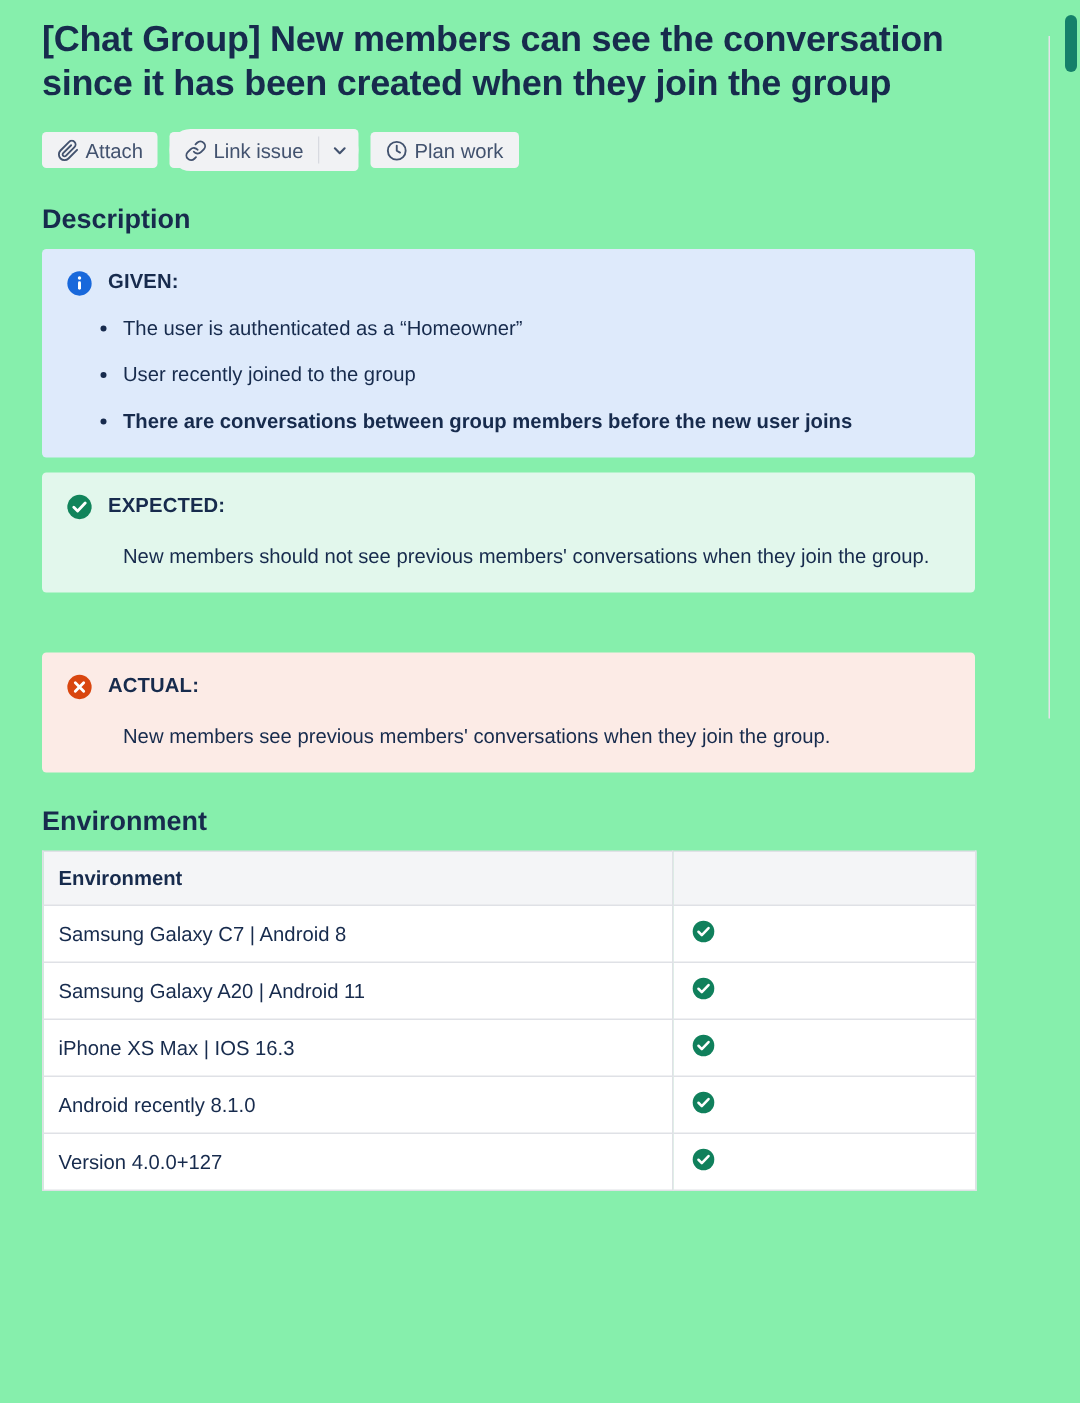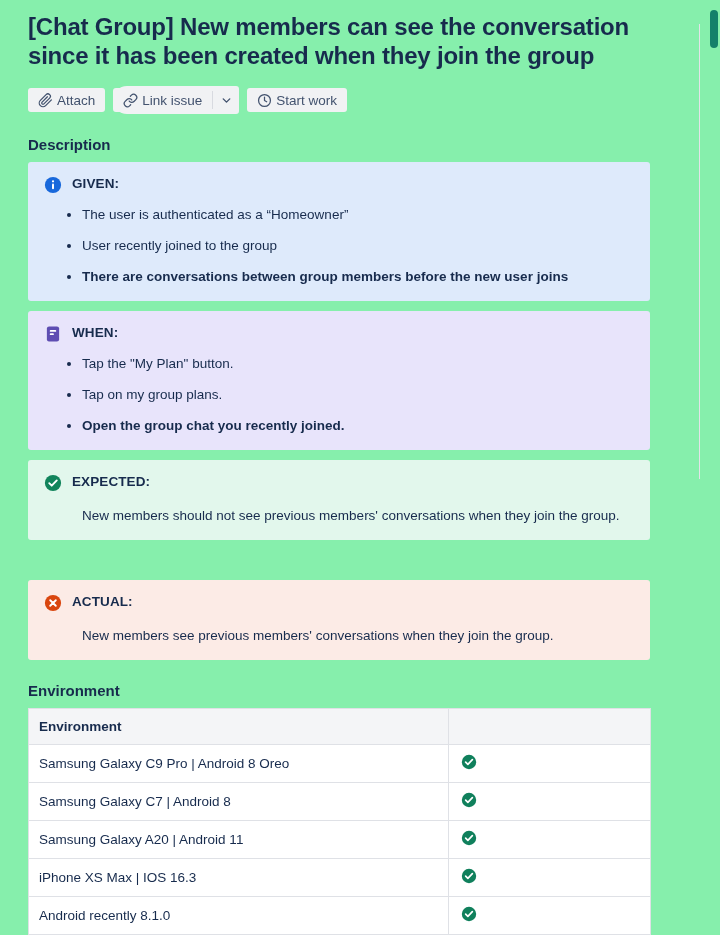--- a/index.html
+++ b/index.html
@@ -120,21 +120,21 @@
     background: #f1f2f4;
     border-radius: 0 3px 3px 0;
     cursor: pointer;
     color: #42526e;
   }
   .tbtn svg, .tcaret svg { display: block; flex: none; }
 
   
   .section-label {
     margin-top: 22px;
-    font-size: 15px;
+    font-size: 18px;
     font-weight: 600;
     color: #172b4d;
   }
 
   
   .panels { margin-top: 9px; }
   .panel {
     border-radius: 3px;
     padding: 13px 16px 13px 16px;
     margin-bottom: 10px;
@@ -261,21 +261,21 @@
         </button>
       </div>
 
       <button class="tbtn">
         <span>
           <svg width="15" height="15" viewBox="0 0 24 24" fill="none" stroke="#42526e" stroke-width="2" stroke-linecap="round" stroke-linejoin="round">
             <circle cx="12" cy="12" r="9.5"></circle>
             <polyline points="12 6.5 12 12 15.5 14"></polyline>
           </svg>
         </span>
-        <span>Start work</span>
+        <span>Plan work</span>
       </button>
 
     </div>
 
     <div class="section-label">Description</div>
 
     <div class="panels">
 
       <div class="panel panel-info">
         <div class="panel-head">
@@ -288,37 +288,20 @@
           </span>
           <span class="panel-title">GIVEN:</span>
         </div>
         <ul>
           <li>The user is authenticated as a “Homeowner”</li>
           <li>User recently joined to the group</li>
           <li>There are conversations between group members before the new user joins</li>
         </ul>
       </div>
 
-      <div class="panel panel-note">
-        <div class="panel-head">
-          <span class="panel-icon">
-            <svg width="18" height="18" viewBox="0 0 20 20">
-              <rect x="3.2" y="1.6" width="13.6" height="16.8" rx="2.4" fill="#5e4db2"></rect>
-              <rect x="6.4" y="5.6" width="7.2" height="1.9" rx="0.95" fill="#ffffff"></rect>
-              <rect x="6.4" y="9.2" width="4.6" height="1.9" rx="0.95" fill="#ffffff"></rect>
-            </svg>
-          </span>
-          <span class="panel-title">WHEN:</span>
-        </div>
-        <ul>
-          <li>Tap the "My Plan" button.</li>
-          <li>Tap on my group plans.</li>
-          <li>Open the group chat you recently joined.</li>
-        </ul>
-      </div>
 
       <div class="panel panel-ok">
         <div class="panel-head">
           <span class="panel-icon">
             <svg width="18" height="18" viewBox="0 0 20 20">
               <circle cx="10" cy="10" r="9" fill="#11845b"></circle>
               <polyline points="5.8,10.2 8.6,13 14.2,7.1" fill="none" stroke="#ffffff" stroke-width="2.1" stroke-linecap="round" stroke-linejoin="round"></polyline>
             </svg>
           </span>
           <span class="panel-title">EXPECTED:</span>
@@ -349,31 +332,20 @@
         <col class="col-status">
       </colgroup>
       <thead>
         <tr>
           <th>Environment</th>
           <th></th>
         </tr>
       </thead>
       <tbody>
         <tr>
-          <td>Samsung Galaxy C9 Pro | Android 8 Oreo</td>
-          <td class="status-cell">
-            <span class="status-icon">
-              <svg width="16" height="16" viewBox="0 0 20 20">
-                  <circle cx="10" cy="10" r="9" fill="#10805c"></circle>
-                  <polyline points="5.8,10.2 8.6,13 14.2,7.1" fill="none" stroke="#ffffff" stroke-width="2.1" stroke-linecap="round" stroke-linejoin="round"></polyline>
-                </svg>
-            </span>
-          </td>
-        </tr>
-        <tr>
           <td>Samsung Galaxy C7 | Android 8</td>
           <td class="status-cell">
             <span class="status-icon">
               <svg width="16" height="16" viewBox="0 0 20 20">
                   <circle cx="10" cy="10" r="9" fill="#10805c"></circle>
                   <polyline points="5.8,10.2 8.6,13 14.2,7.1" fill="none" stroke="#ffffff" stroke-width="2.1" stroke-linecap="round" stroke-linejoin="round"></polyline>
                 </svg>
             </span>
           </td>
         </tr>

